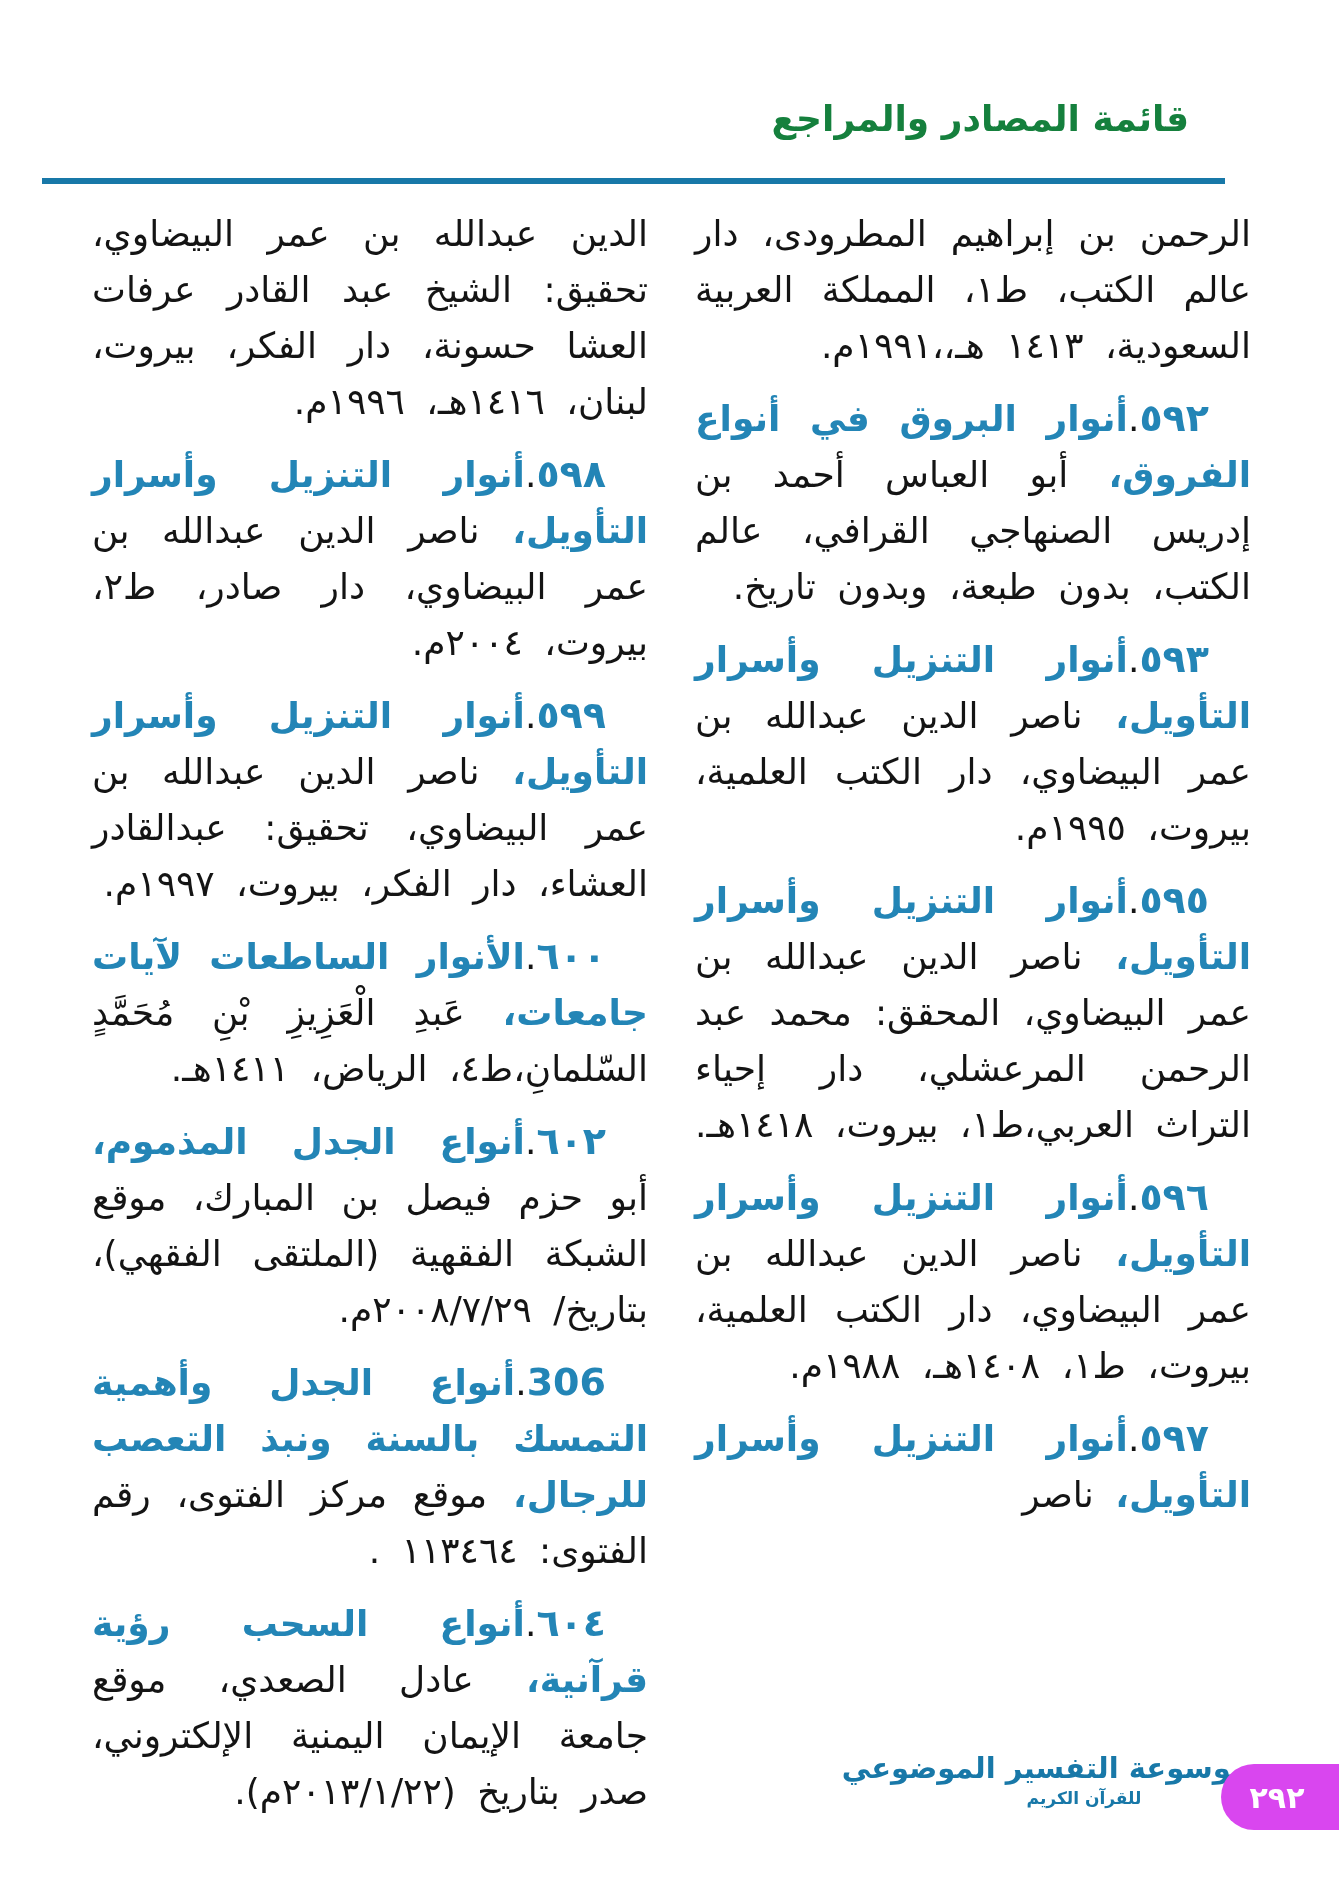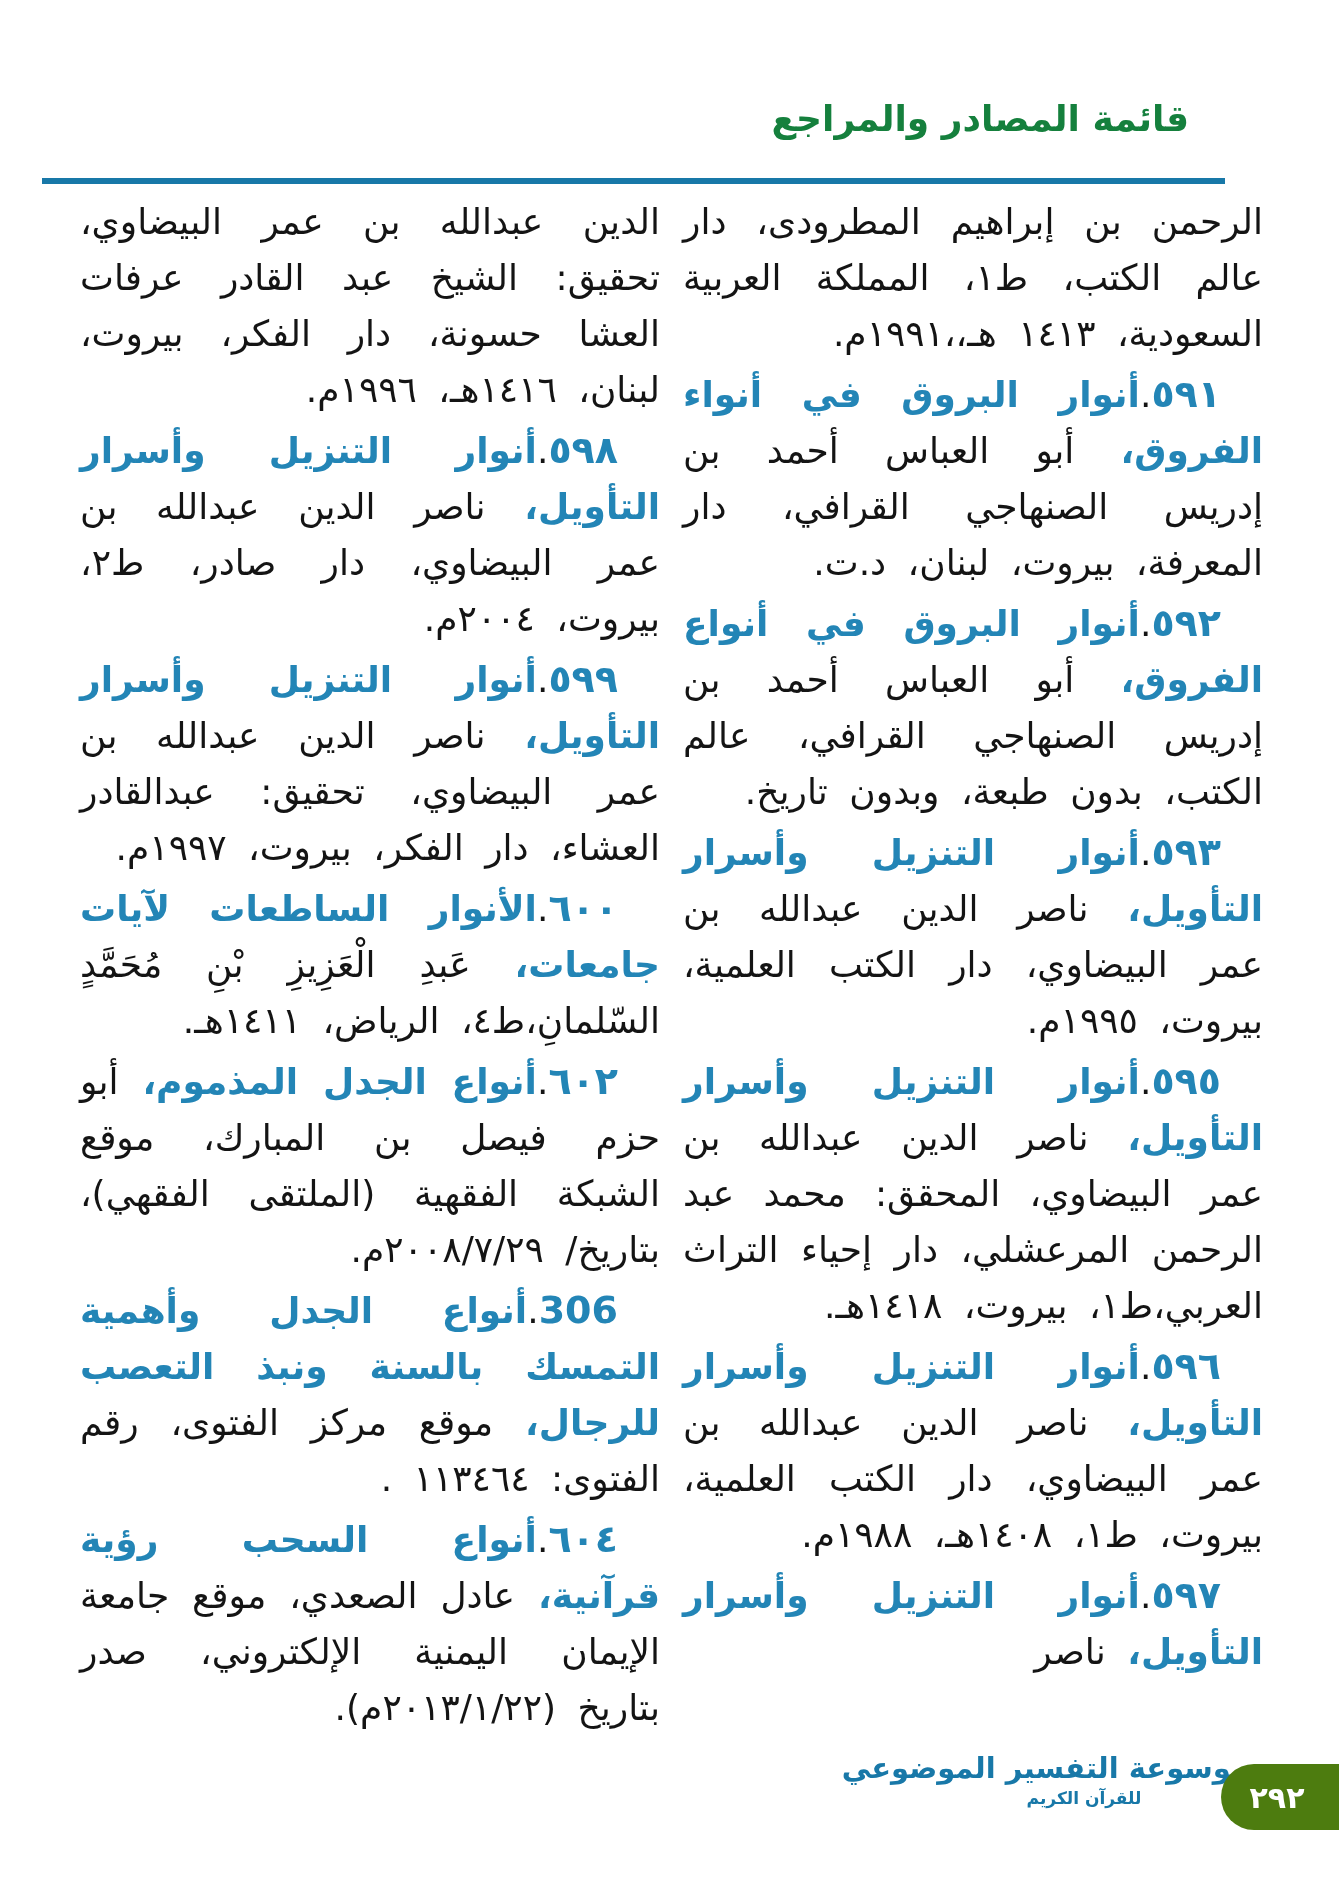--- a/index.html
+++ b/index.html
@@ -36,21 +36,21 @@
     position: absolute;
     top: 190px;
     width: 588px;
     font-size: 36px;
     line-height: 56px;
     text-align: justify;
     word-spacing: 10px;
   }
   .col-right { right: 72px; }
   .col-left  { left: 76px; }
-  .col p { margin: 4px; padding: 0; }
+  .col p { margin: 16px; padding: 0; }
   p.cont  { text-indent: 0; }
   p.entry { text-indent: 42px; }
   .num {
     color: #2385b6;
     font-weight: bold;
     font-size: 38px;
   }
   .dot { color: #141414; }
   .title {
     color: #2385b6;
@@ -75,21 +75,21 @@
     font-size: 17px;
     font-weight: bold;
     margin-top: 4px;
   }
   .page-badge {
     position: absolute;
     top: 1764px;
     right: 0;
     width: 118px;
     height: 66px;
-    background: #4d7c0f;
+    background: #d946ef;
     border-radius: 33px 0 0 33px;
     display: flex;
     align-items: center;
     justify-content: center;
   }
   .page-badge span {
     color: #ffffff;
     font-size: 30px;
     font-weight: bold;
     letter-spacing: 6px;
@@ -99,21 +99,20 @@
 </head>
 <body>
 
 <div class="page">
 
   <div class="header-title">قائمة المصادر والمراجع</div>
   <div class="header-rule"></div>
 
   <div class="col col-right">
     <p class="cont"><span class="body">الرحمن بن إبراهيم المطرودى، دار عالم الكتب، ط١، المملكة العربية السعودية، ١٤١٣ هـ،،١٩٩١م.</span></p>
-    <p class="entry"><span class="num">٥٩١</span><span class="dot">.</span><span class="title">أنوار البروق في أنواء الفروق،</span><span class="body"> أبو العباس أحمد بن إدريس الصنهاجي القرافي، دار المعرفة، بيروت، لبنان، د.ت.</span></p>
     <p class="entry"><span class="num">٥٩٢</span><span class="dot">.</span><span class="title">أنوار البروق في أنواع الفروق،</span><span class="body"> أبو العباس أحمد بن إدريس الصنهاجي القرافي، عالم الكتب، بدون طبعة، وبدون تاريخ.</span></p>
     <p class="entry"><span class="num">٥٩٣</span><span class="dot">.</span><span class="title">أنوار التنزيل وأسرار التأويل،</span><span class="body"> ناصر الدين عبدالله بن عمر البيضاوي، دار الكتب العلمية، بيروت، ١٩٩٥م.</span></p>
     <p class="entry"><span class="num">٥٩٥</span><span class="dot">.</span><span class="title">أنوار التنزيل وأسرار التأويل،</span><span class="body"> ناصر الدين عبدالله بن عمر البيضاوي، المحقق: محمد عبد الرحمن المرعشلي، دار إحياء التراث العربي،ط١، بيروت، ١٤١٨هـ.</span></p>
     <p class="entry"><span class="num">٥٩٦</span><span class="dot">.</span><span class="title">أنوار التنزيل وأسرار التأويل،</span><span class="body"> ناصر الدين عبدالله بن عمر البيضاوي، دار الكتب العلمية، بيروت، ط١، ١٤٠٨هـ، ١٩٨٨م.</span></p>
     <p class="entry"><span class="num">٥٩٧</span><span class="dot">.</span><span class="title">أنوار التنزيل وأسرار التأويل،</span><span class="body"> ناصر</span></p>
   </div>
 
   <div class="col col-left">
     <p class="cont"><span class="body">الدين عبدالله بن عمر البيضاوي، تحقيق: الشيخ عبد القادر عرفات العشا حسونة، دار الفكر، بيروت، لبنان، ١٤١٦هـ، ١٩٩٦م.</span></p>
     <p class="entry"><span class="num">٥٩٨</span><span class="dot">.</span><span class="title">أنوار التنزيل وأسرار التأويل،</span><span class="body"> ناصر الدين عبدالله بن عمر البيضاوي، دار صادر، ط٢، بيروت، ٢٠٠٤م.</span></p>

